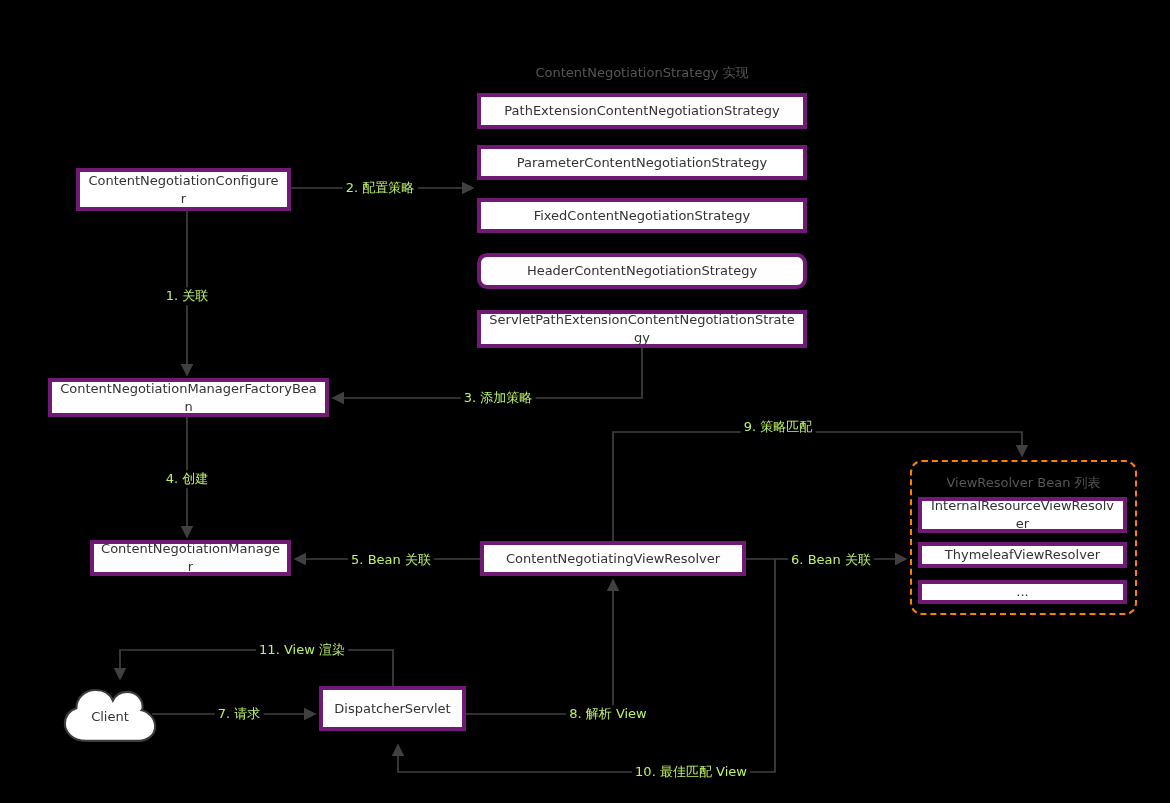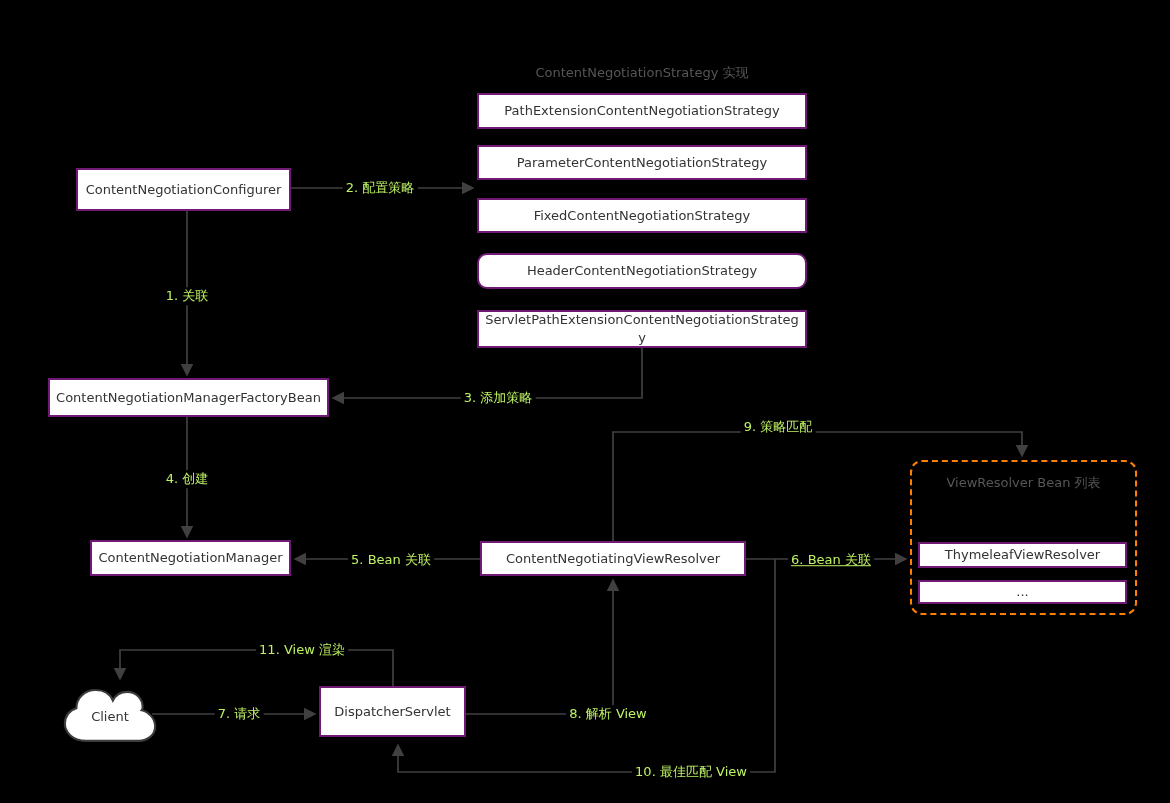--- a/index.html
+++ b/index.html
@@ -7,21 +7,21 @@
     position: relative;
     width: 1170px; height: 803px;
     background: #000;
     font-family: "DejaVu Sans", "Liberation Sans", sans-serif;
     overflow: hidden;
   }
   #edges { position: absolute; left: 0; top: 0; width: 1170px; height: 803px; }
   .node {
     position: absolute;
     background: #fff;
-    border: 2px solid #701a75;
+    border: 4px solid #701a75;
     color: #333;
     font-size: 13px;
     line-height: 1.35;
     display: flex; align-items: center; justify-content: center;
     text-align: center;
     word-break: break-all;
     padding: 2px 6px;
     box-sizing: border-box;
   }
   .group-title {
@@ -86,37 +86,38 @@
   <div class="node" style="left:477px; top:145px; width:330px; height:35px;">ParameterContentNegotiationStrategy</div>
   <div class="node" style="left:477px; top:198px; width:330px; height:35px;">FixedContentNegotiationStrategy</div>
   <div class="node" style="left:477px; top:253px; width:330px; height:36px;border-radius:10px;">HeaderContentNegotiationStrategy</div>
   <div class="node" style="left:477px; top:310px; width:330px; height:38px;">ServletPathExtensionContentNegotiationStrategy</div>
 
   <div class="node" style="left:76px; top:168px; width:215px; height:43px;">ContentNegotiationConfigurer</div>
   <div class="node" style="left:48px; top:378px; width:281px; height:39px;">ContentNegotiationManagerFactoryBean</div>
   <div class="node" style="left:90px; top:540px; width:201px; height:36px;">ContentNegotiationManager</div>
 
   <div class="node" style="left:480px; top:541px; width:266px; height:35px;">ContentNegotiatingViewResolver</div>
-  <div class="node" style="left:319px; top:686px; width:147px; height:51px;">DispatcherServlet</div>
+  <div class="node" style="left:319px; top:686px; width:147px; height:45px;">DispatcherServlet</div>
 
   <svg style="position:absolute; left:62px; top:680px;" width="96" height="68" viewBox="0 0 100 64" xmlns="http://www.w3.org/2000/svg">
     <path d="M 25 60 C 11 60 3 51 3 42 C 3 34 8 28 15 26 C 15 15 24 7 35 7 C 43 7 50 11 53 18 C 56 12 62 9 68 9 C 77 9 84 16 84 25 C 84 26 84 27 83 28 C 91 30 97 37 97 45 C 97 54 89 60 80 60 Z" fill="#ffffff" stroke="#3d3d3d" stroke-width="2.2"></path>
   </svg>
   <div class="cloud-label" style="left:110px; top:716px;">Client</div>
 
   <div class="dashed-group"></div>
   <div class="group-title" style="left:910px; top:474px; width:227px;">ViewResolver Bean 列表</div>
+  <div class="node" style="left:918px; top:497px; width:209px; height:36px;">InternalResourceViewResolver</div>
   <div class="node" style="left:918px; top:542px; width:209px; height:26px;">ThymeleafViewResolver</div>
   <div class="node" style="left:918px; top:580px; width:209px; height:24px;">...</div>
 
   <div class="edge-label" style="left:187px; top:296px;text-align:center;">1. 关联</div>
   <div class="edge-label" style="left:380px; top:188px;">2. 配置策略</div>
   <div class="edge-label" style="left:498px; top:398px;">3. 添加策略</div>
   <div class="edge-label" style="left:187px; top:479px;">4. 创建</div>
   <div class="edge-label" style="left:391px; top:560px;">5. Bean 关联</div>
-  <div class="edge-label" style="left:831px; top:560px;text-decoration:underline;">6. Bean 关联</div>
+  <div class="edge-label" style="left:831px; top:560px;">6. Bean 关联</div>
   <div class="edge-label" style="left:239px; top:714px;">7. 请求</div>
   <div class="edge-label" style="left:608px; top:714px;">8. 解析 View</div>
   <div class="edge-label" style="left:778px; top:427px;">9. 策略匹配</div>
   <div class="edge-label" style="left:691px; top:772px;">10. 最佳匹配 View</div>
   <div class="edge-label" style="left:259px; top:650px;margin-left:43px;">11. View 渲染</div>
 
 </div>
 
 </body></html>

